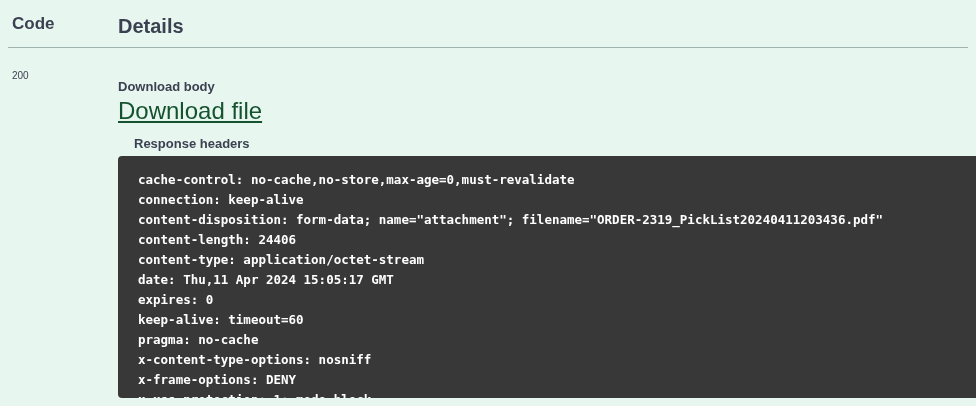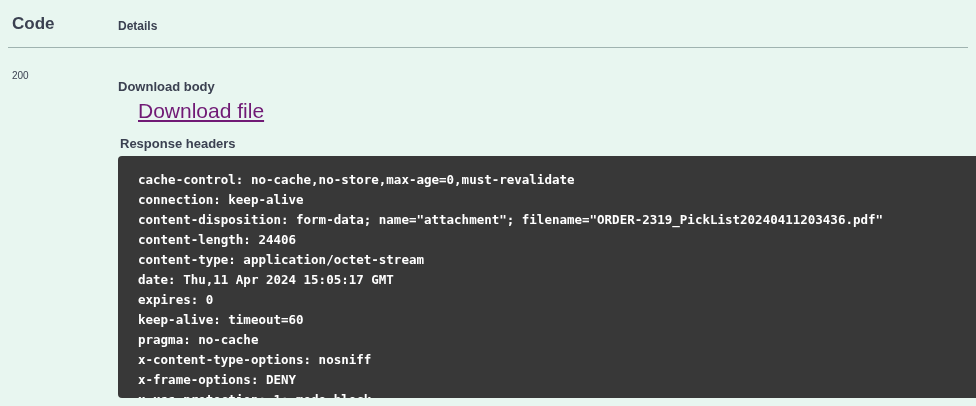--- a/index.html
+++ b/index.html
@@ -39,21 +39,21 @@
     font-size: 17px;
     font-weight: bold;
     line-height: 21px;
     color: #3b4151;
     white-space: nowrap;
   }
   .th-details {
     position: absolute;
     left: 118px;
     top: 17px;
-    font-size: 12px;
+    font-size: 20px;
     font-weight: bold;
     line-height: 18px;
     color: #3b4151;
     white-space: nowrap;
   }
   .head-divider {
     position: absolute;
     left: 8px;
     top: 47px;
     width: 960px;
@@ -93,31 +93,30 @@
   }
   .label-body {
     position: absolute;
     left: 0;
     top: 30px;
   }
   .download-link {
     position: absolute;
     left: 0;
     top: 51px;
-    font-size: 21px;
+    font-size: 24px;
     line-height: 24px;
-    color: #701a75;
+    color: #14532d;
     text-decoration: underline;
     cursor: pointer;
     white-space: nowrap;
-    margin-left: 20px;
   }
   .label-headers {
     position: absolute;
-    left: 2px;
+    left: 16px;
     top: 87px;
   }
 
   
   .headers-block {
     position: absolute;
     left: 0;
     top: 108px;
     width: 870px;
     height: 242px;

